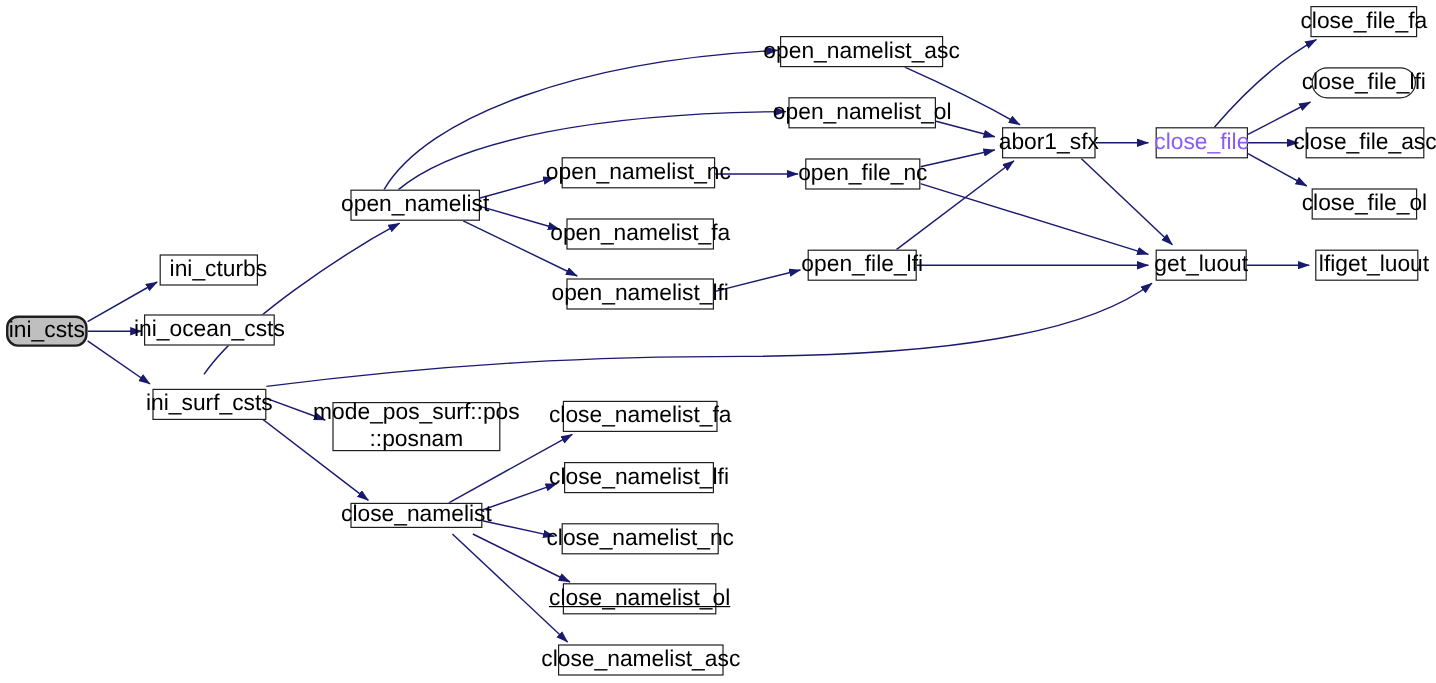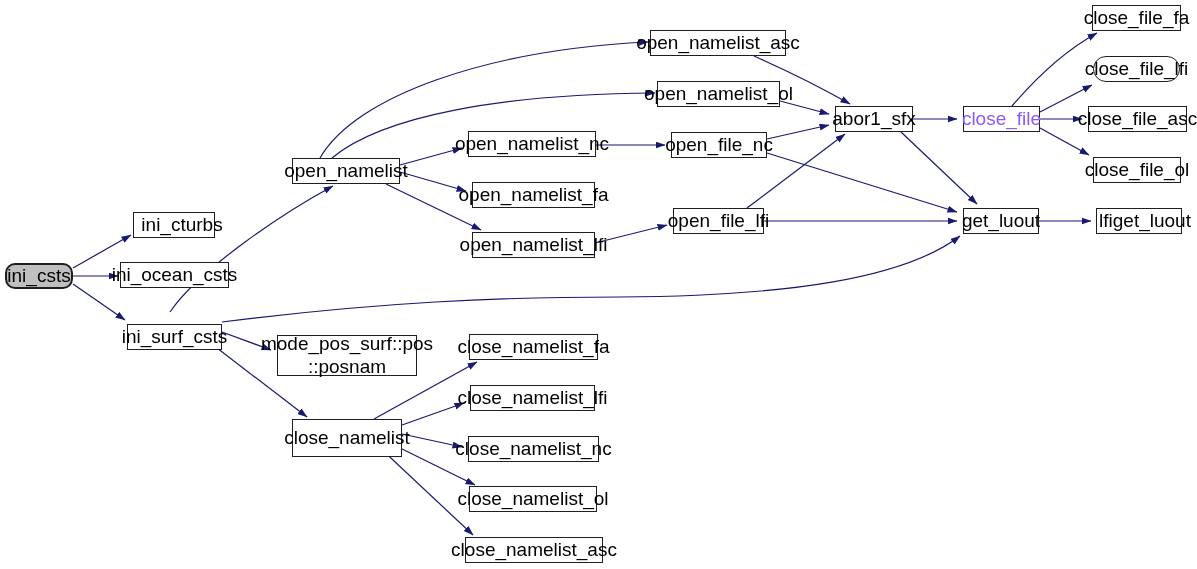--- a/index.html
+++ b/index.html
@@ -77,20 +77,20 @@
       <div class="node" style="left: 835px; top: 106px; width: 78px; height: 26px; border-color: rgb(31, 31, 31); background: rgb(255, 255, 255); color: rgb(0, 0, 0);">abor1_sfx</div>
       <div class="node" style="left: 963px; top: 106px; width: 77px; height: 26px; border-color: rgb(31, 31, 31); background: rgb(255, 255, 255); color: #8b5cf6;">close_file</div>
       <div class="node" style="left: 1092px; top: 5px; width: 89px; height: 26px; border-color: rgb(31, 31, 31); background: rgb(255, 255, 255); color: rgb(0, 0, 0);">close_file_fa</div>
       <div class="node" style="left: 1093px; top: 56px; width: 87px; height: 26px; border-color: rgb(31, 31, 31); background: rgb(255, 255, 255); color: rgb(0, 0, 0); border-radius: 13px;">close_file_lfi</div>
       <div class="node" style="left: 1088px; top: 106px; width: 99px; height: 26px; border-color: rgb(31, 31, 31); background: rgb(255, 255, 255); color: rgb(0, 0, 0);">close_file_asc</div>
       <div class="node" style="left: 1093px; top: 157px; width: 88px; height: 26px; border-color: rgb(31, 31, 31); background: rgb(255, 255, 255); color: rgb(0, 0, 0);">close_file_ol</div>
       <div class="node" style="left: 963px; top: 208px; width: 76px; height: 26px; border-color: rgb(31, 31, 31); background: rgb(255, 255, 255); color: rgb(0, 0, 0);">get_luout</div>
       <div class="node" style="left: 1096px; top: 208px; width: 86px; height: 26px; border-color: rgb(31, 31, 31); background: rgb(255, 255, 255); color: rgb(0, 0, 0); padding-left: 12px;">lfiget_luout</div>
       <div class="node" style="left: 277px; top: 335px; width: 140px; height: 41px; border-color: rgb(31, 31, 31); background: rgb(255, 255, 255); color: rgb(0, 0, 0);">mode_pos_surf::pos
 ::posnam</div>
-      <div class="node" style="left: 292px; top: 419px; width: 110px; height: 38px; border-color: rgb(31, 31, 31); background: rgb(255, 255, 255); color: rgb(0, 0, 0);">close_namelist</div>
+      <div class="node" style="left: 292px; top: 419px; width: 110px; height: 21px; border-color: rgb(31, 31, 31); background: rgb(255, 255, 255); color: rgb(0, 0, 0);">close_namelist</div>
       <div class="node" style="left: 469px; top: 334px; width: 129px; height: 26px; border-color: rgb(31, 31, 31); background: rgb(255, 255, 255); color: rgb(0, 0, 0);">close_namelist_fa</div>
       <div class="node" style="left: 470px; top: 385px; width: 125px; height: 26px; border-color: rgb(31, 31, 31); background: rgb(255, 255, 255); color: rgb(0, 0, 0);">close_namelist_lfi</div>
       <div class="node" style="left: 468px; top: 436px; width: 131px; height: 26px; border-color: rgb(31, 31, 31); background: rgb(255, 255, 255); color: rgb(0, 0, 0);">close_namelist_nc</div>
-      <div class="node" style="left: 469px; top: 486px; width: 128px; height: 26px; border-color: rgb(31, 31, 31); background: rgb(255, 255, 255); color: rgb(0, 0, 0);">close_namelist_ol</div>
+      <div class="node" style="left: 469px; top: 486px; width: 128px; height: 26px; border-color: rgb(31, 31, 31); background: rgb(255, 255, 255); color: rgb(0, 0, 0); text-decoration: underline;">close_namelist_ol</div>
       <div class="node" style="left: 465px; top: 537px; width: 138px; height: 26px; border-color: rgb(31, 31, 31); background: rgb(255, 255, 255); color: rgb(0, 0, 0);">close_namelist_asc</div>
     </div>
 </div>
 
 </body></html>

